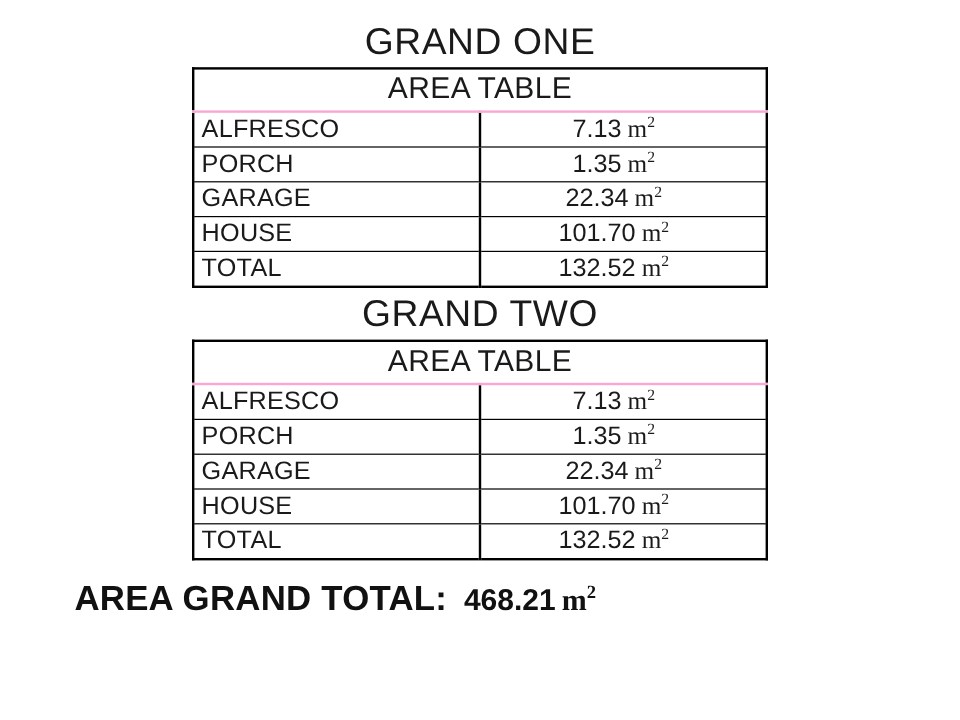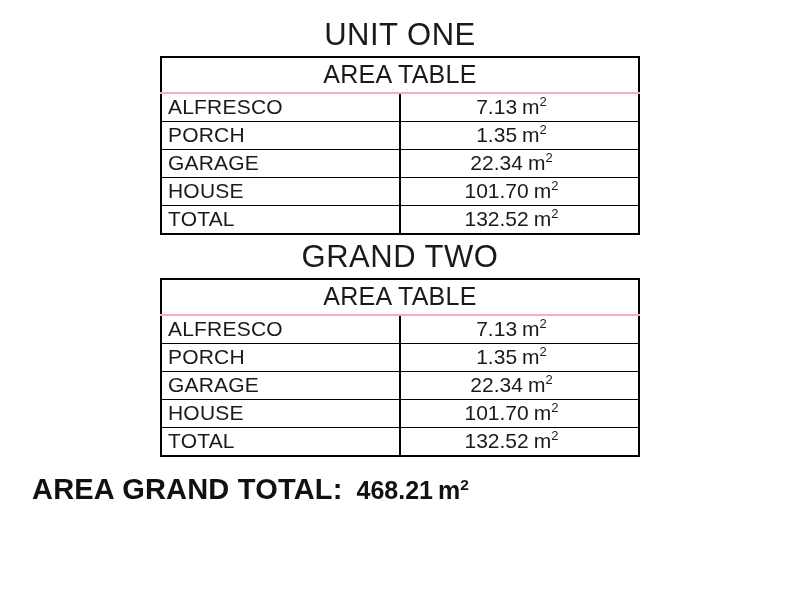--- a/index.html
+++ b/index.html
@@ -60,29 +60,29 @@
   table.area-table td.label {
     width: 150px;
     padding-left: 6px;
     letter-spacing: 0.2px;
   }
   table.area-table td.value {
     text-align: center;
     border-left: 2px solid #000;
   }
   .val-num { }
-  .val-unit { margin-left: 5px; }
+  .val-unit { margin-left: 5px; font-family: Liberation Serif, serif; }
   sup {
     font-size: 0.62em;
     vertical-align: super;
     line-height: 0;
   }
   .grand-total {
     margin: 16px 0 0 0;
-    padding-left: 32px;
+    padding-left: 62px;
     display: flex;
     align-items: baseline;
     gap: 14px;
   }
   .grand-total .gt-label {
     font-size: 29px;
     font-weight: bold;
     letter-spacing: 0.2px;
     color: #111;
   }
@@ -90,21 +90,21 @@
     font-size: 25px;
     font-weight: bold;
     color: #111;
   }
 </style>
 </head>
 <body>
 
 <div class="sheet">
 
-  <div class="unit-title" id="unit-one-title">UNIT ONE</div>
+  <div class="unit-title" id="unit-one-title">GRAND ONE</div>
 
   <div class="table-wrap">
     <table class="area-table">
       <tbody>
         <tr>
           <td class="hdr-cell" colspan="2">AREA TABLE</td>
         </tr>
         <tr>
           <td class="label">ALFRESCO</td>
           <td class="value"><span class="val-num">7.13</span><span class="val-unit">m<sup>2</sup></span></td>

